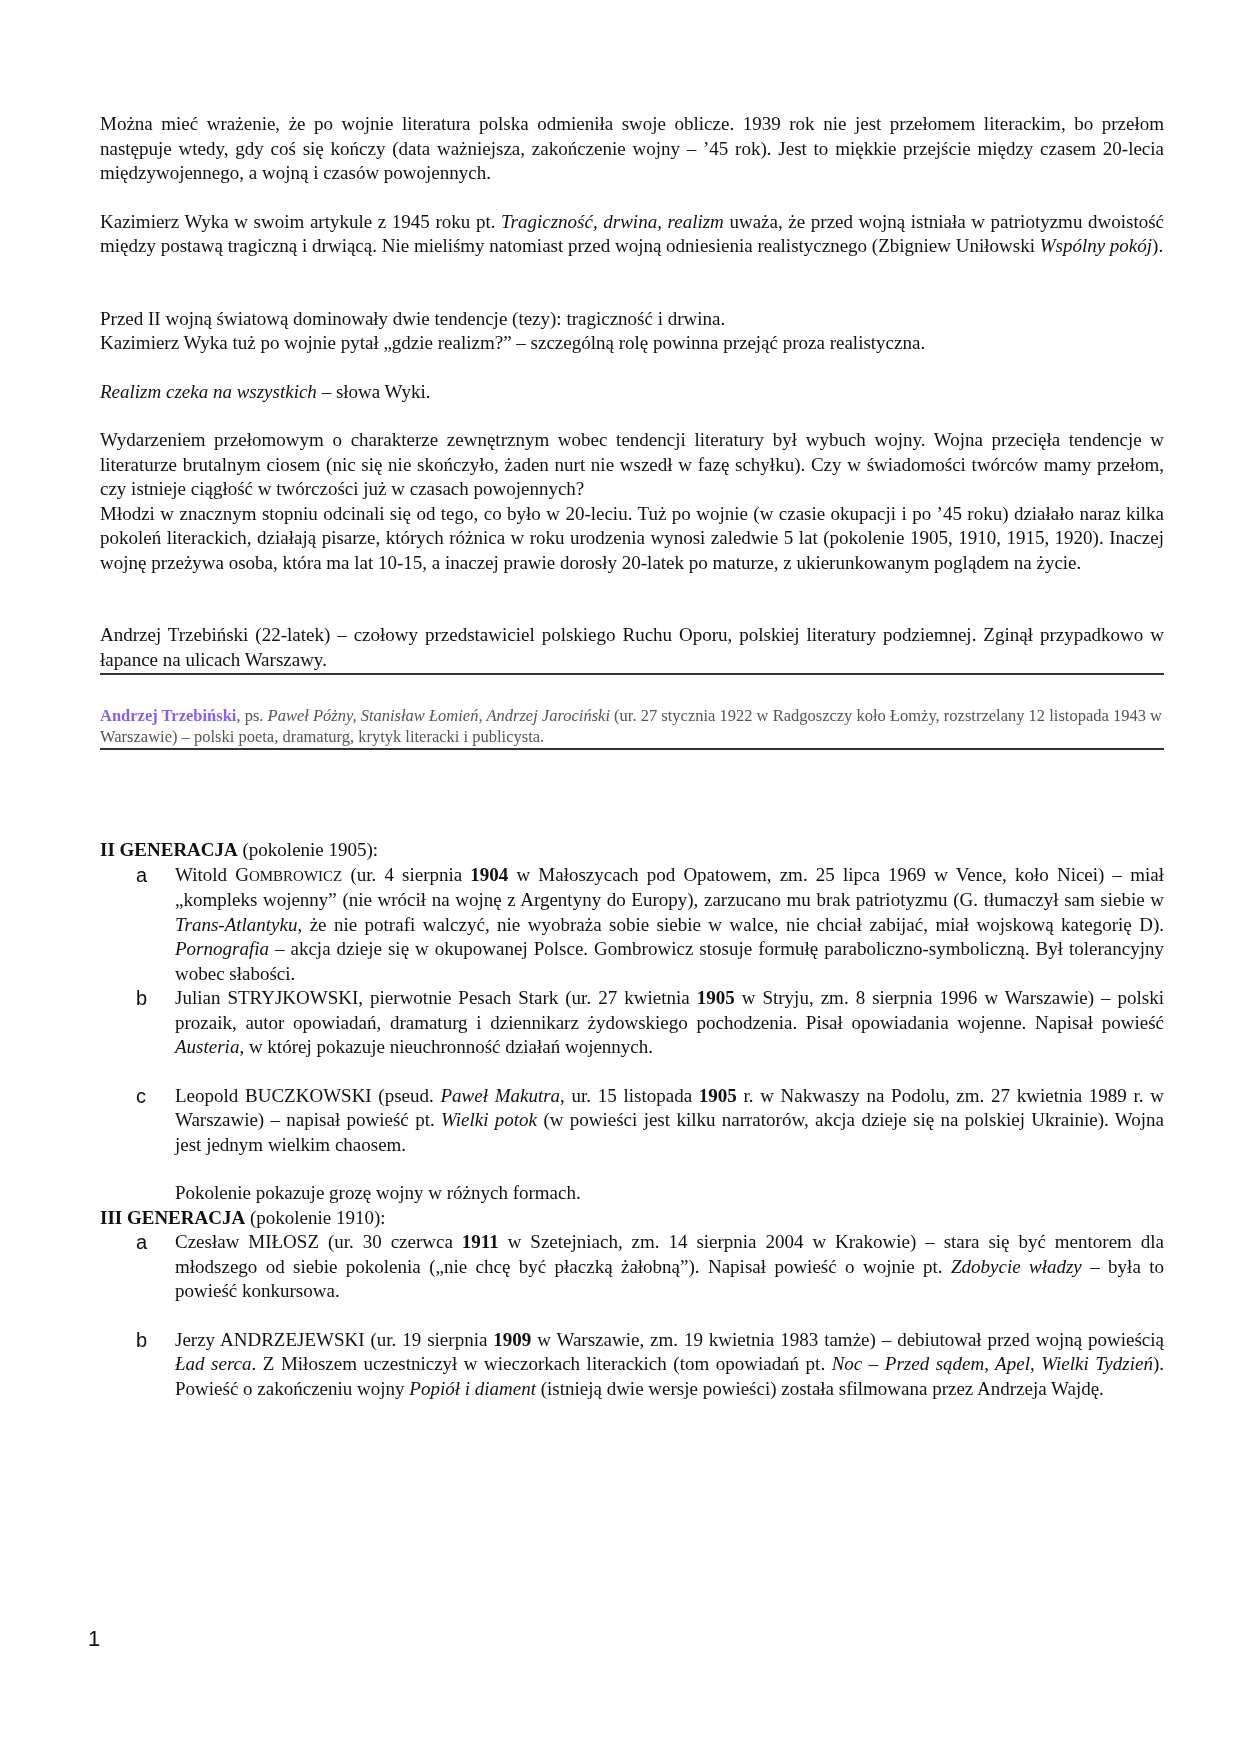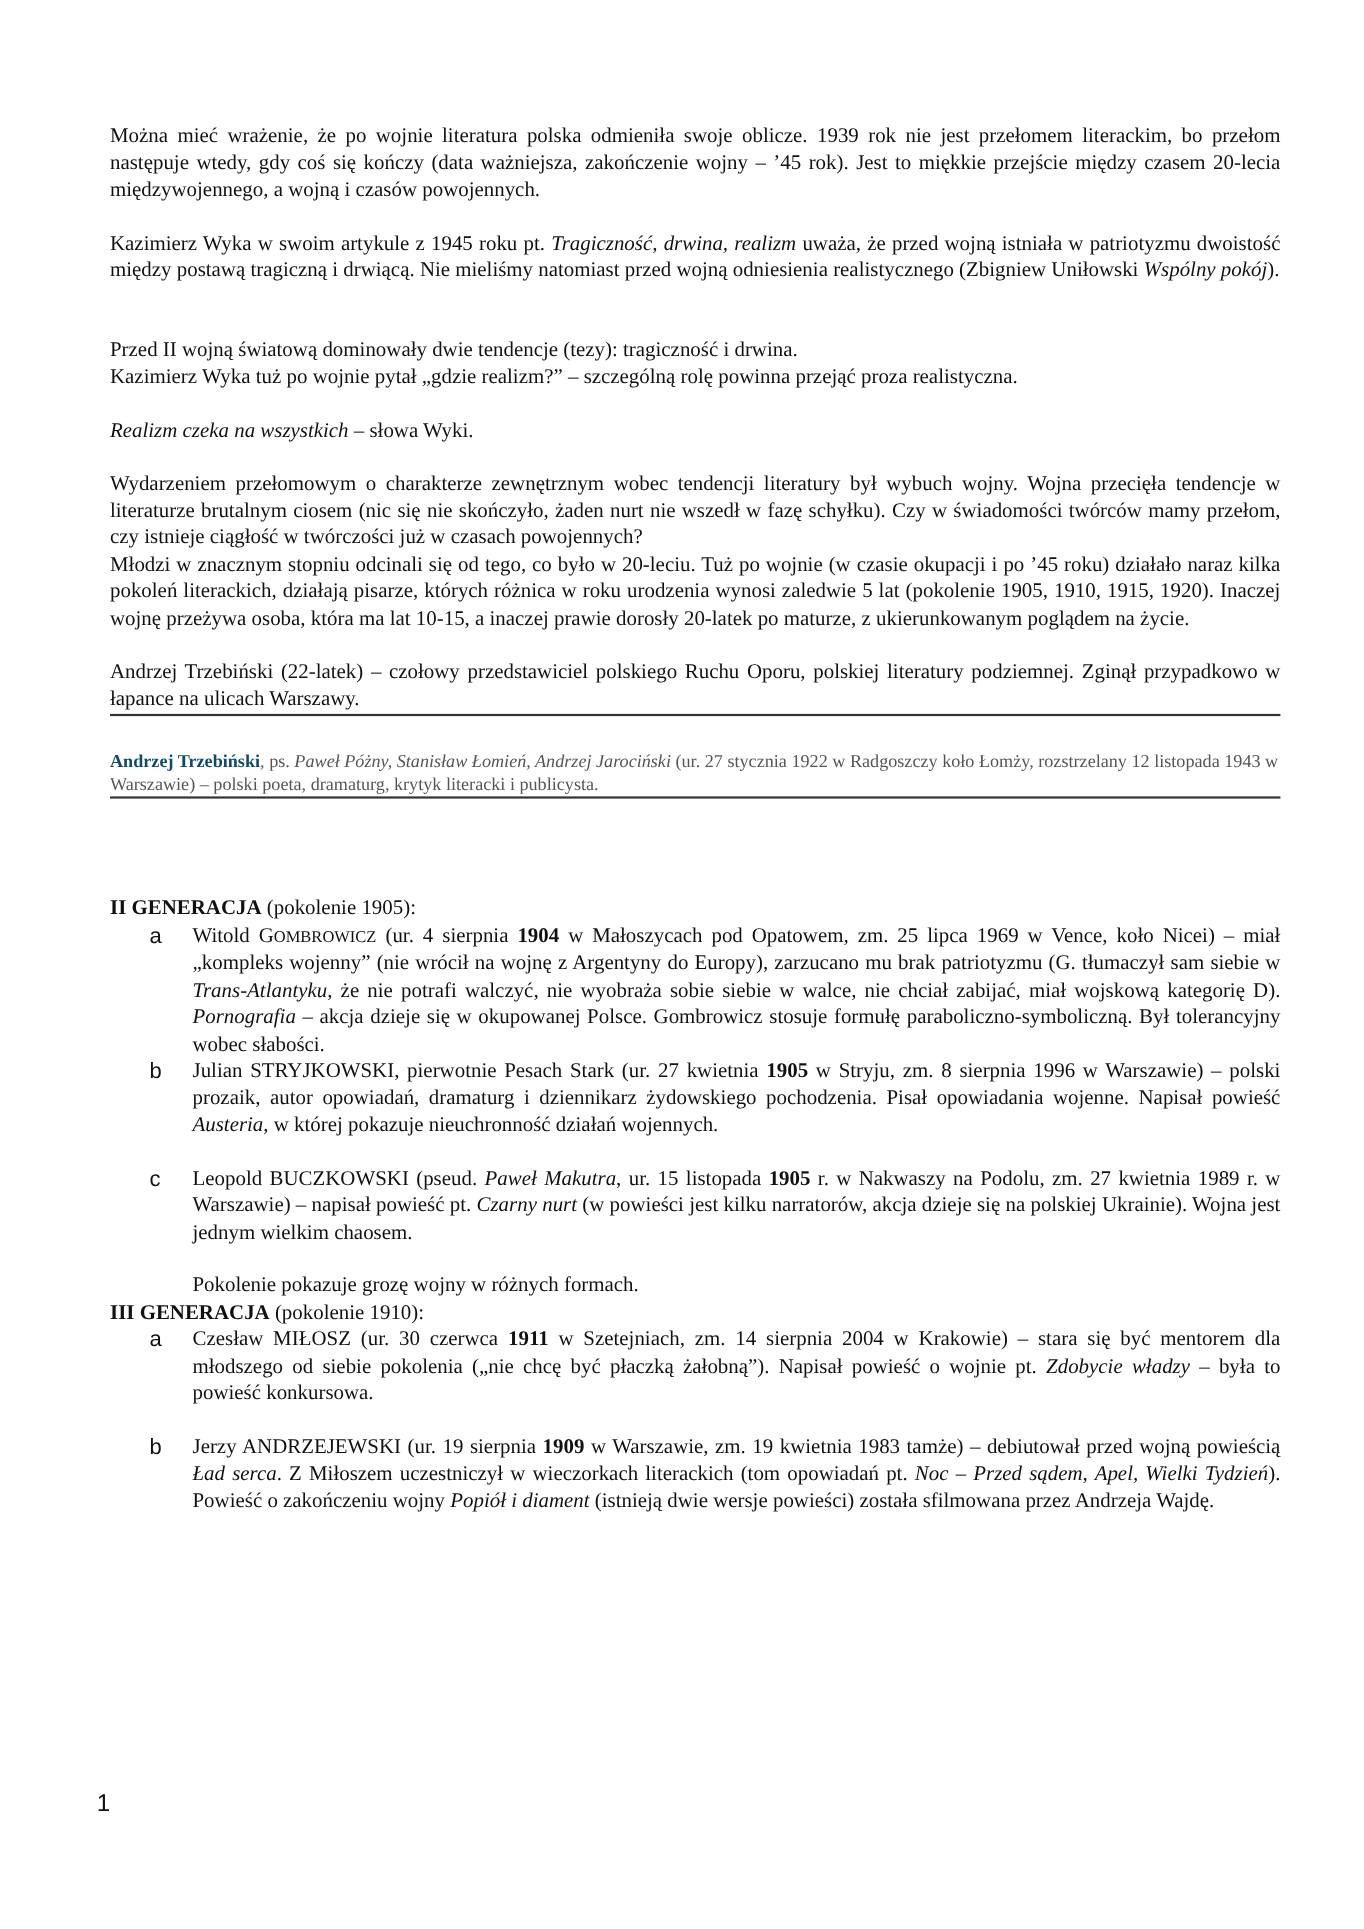--- a/index.html
+++ b/index.html
@@ -6,26 +6,26 @@
   body { width: 1240px; height: 1754px; position: relative; overflow: hidden; }
   .page {
     position: absolute; left: 100px; top: 112px; width: 1064px;
     font-family: "Liberation Serif", serif; font-size: 19px; line-height: 24.5px;
     color: #111111;
   }
   p { margin: 0; text-align: justify; }
   .gap-1 { height: 24px; }
   .gap-2 { height: 48px; }
   .center { text-align: left; }
-  .rule-top { border-bottom: 2px solid #333; padding-bottom: 1px; }
+  .rule-top { border-bottom: 2px solid #333; padding-bottom: 1px; margin-top: 24px; }
   .bio-box {
     margin-top: 30px; border-bottom: 2px solid #333;
     font-size: 16.5px; line-height: 21px; color: #555555; padding-bottom: 1px;
   }
-  .bio-box b { color: #0c4a6e; }
+  .bio-box b { color: #8b5cf6; }
   .list { margin: 0; padding: 0; list-style: none; }
   .list li { position: relative; padding-left: 75px; text-align: justify; }
   .list li .marker {
     position: absolute; left: 36px; top: 0;
     font-family: "Liberation Sans", sans-serif; font-size: 20px;
   }
   .indent { padding-left: 75px; }
   .page-num {
     position: absolute; left: 88px; top: 1626px;
     font-family: "Liberation Sans", sans-serif; font-size: 22px; color: #111;
@@ -67,21 +67,21 @@
     <li>
       <span class="marker">a</span>
       <span>Witold G</span><span style="font-size:15px">OMBROWICZ</span><span> (ur. 4 sierpnia </span><b>1904</b><span> w Małoszycach pod Opatowem, zm. 25 lipca 1969 w Vence, koło Nicei) – miał „kompleks wojenny” (nie wrócił na wojnę z Argentyny do Europy), zarzucano mu brak patriotyzmu (G. tłumaczył sam siebie w </span><i>Trans-Atlantyku</i><span>, że nie potrafi walczyć, nie wyobraża sobie siebie w walce, nie chciał zabijać, miał wojskową kategorię D). </span><i>Pornografia</i><span> – akcja dzieje się w okupowanej Polsce. Gombrowicz stosuje formułę paraboliczno-symboliczną. Był tolerancyjny wobec słabości.</span>
     </li>
     <li>
       <span class="marker">b</span>
       <span>Julian STRYJKOWSKI, pierwotnie Pesach Stark (ur. 27 kwietnia </span><b>1905</b><span> w Stryju, zm. 8 sierpnia 1996 w Warszawie) – polski prozaik, autor opowiadań, dramaturg i dziennikarz żydowskiego pochodzenia. Pisał opowiadania wojenne. Napisał powieść </span><i>Austeria</i><span>, w której pokazuje nieuchronność działań wojennych.</span>
     </li>
     <li style="margin-top:24px">
       <span class="marker">c</span>
-      <span>Leopold BUCZKOWSKI (pseud. </span><i>Paweł Makutra</i><span>, ur. 15 listopada </span><b>1905</b><span> r. w Nakwaszy na Podolu, zm. 27 kwietnia 1989 r. w Warszawie) – napisał powieść pt. </span><i>Czarny nurt</i><span> (w powieści jest kilku narratorów, akcja dzieje się na polskiej Ukrainie). Wojna jest jednym wielkim chaosem.</span>
+      <span>Leopold BUCZKOWSKI (pseud. </span><i>Paweł Makutra</i><span>, ur. 15 listopada </span><b>1905</b><span> r. w Nakwaszy na Podolu, zm. 27 kwietnia 1989 r. w Warszawie) – napisał powieść pt. </span><i>Wielki potok</i><span> (w powieści jest kilku narratorów, akcja dzieje się na polskiej Ukrainie). Wojna jest jednym wielkim chaosem.</span>
     </li>
   </ul>
   <div class="gap-1"></div>
   <p class="indent">Pokolenie pokazuje grozę wojny w różnych formach.</p>
 
   <p><b>III GENERACJA</b><span> (pokolenie 1910):</span></p>
 
   <ul class="list">
     <li>
       <span class="marker">a</span>

